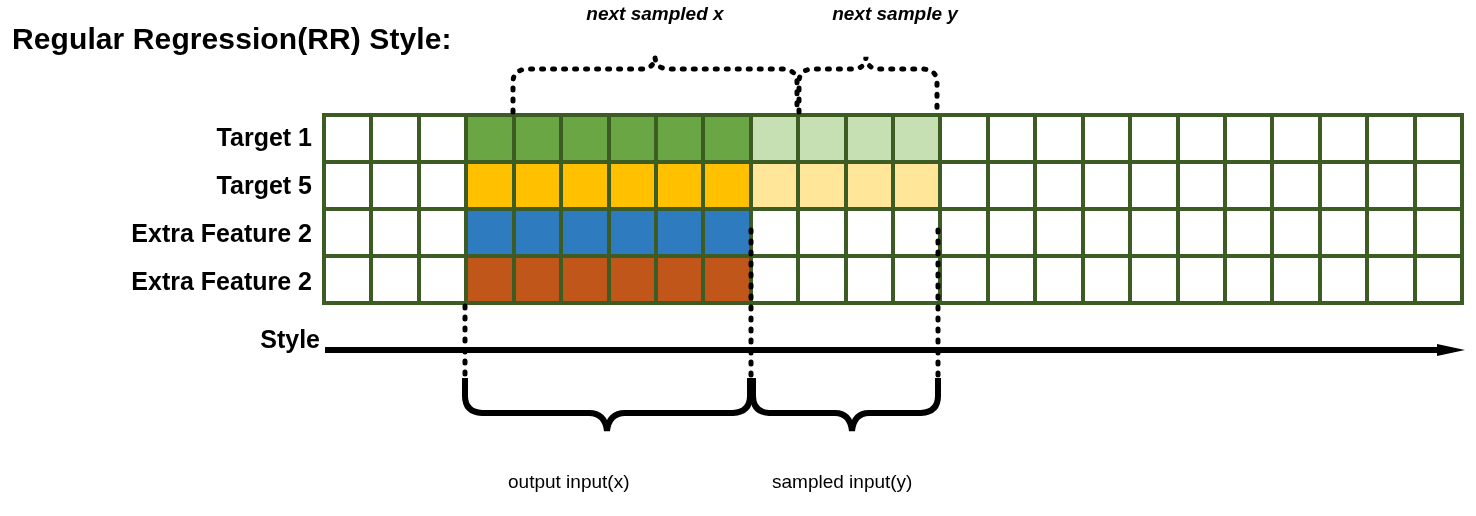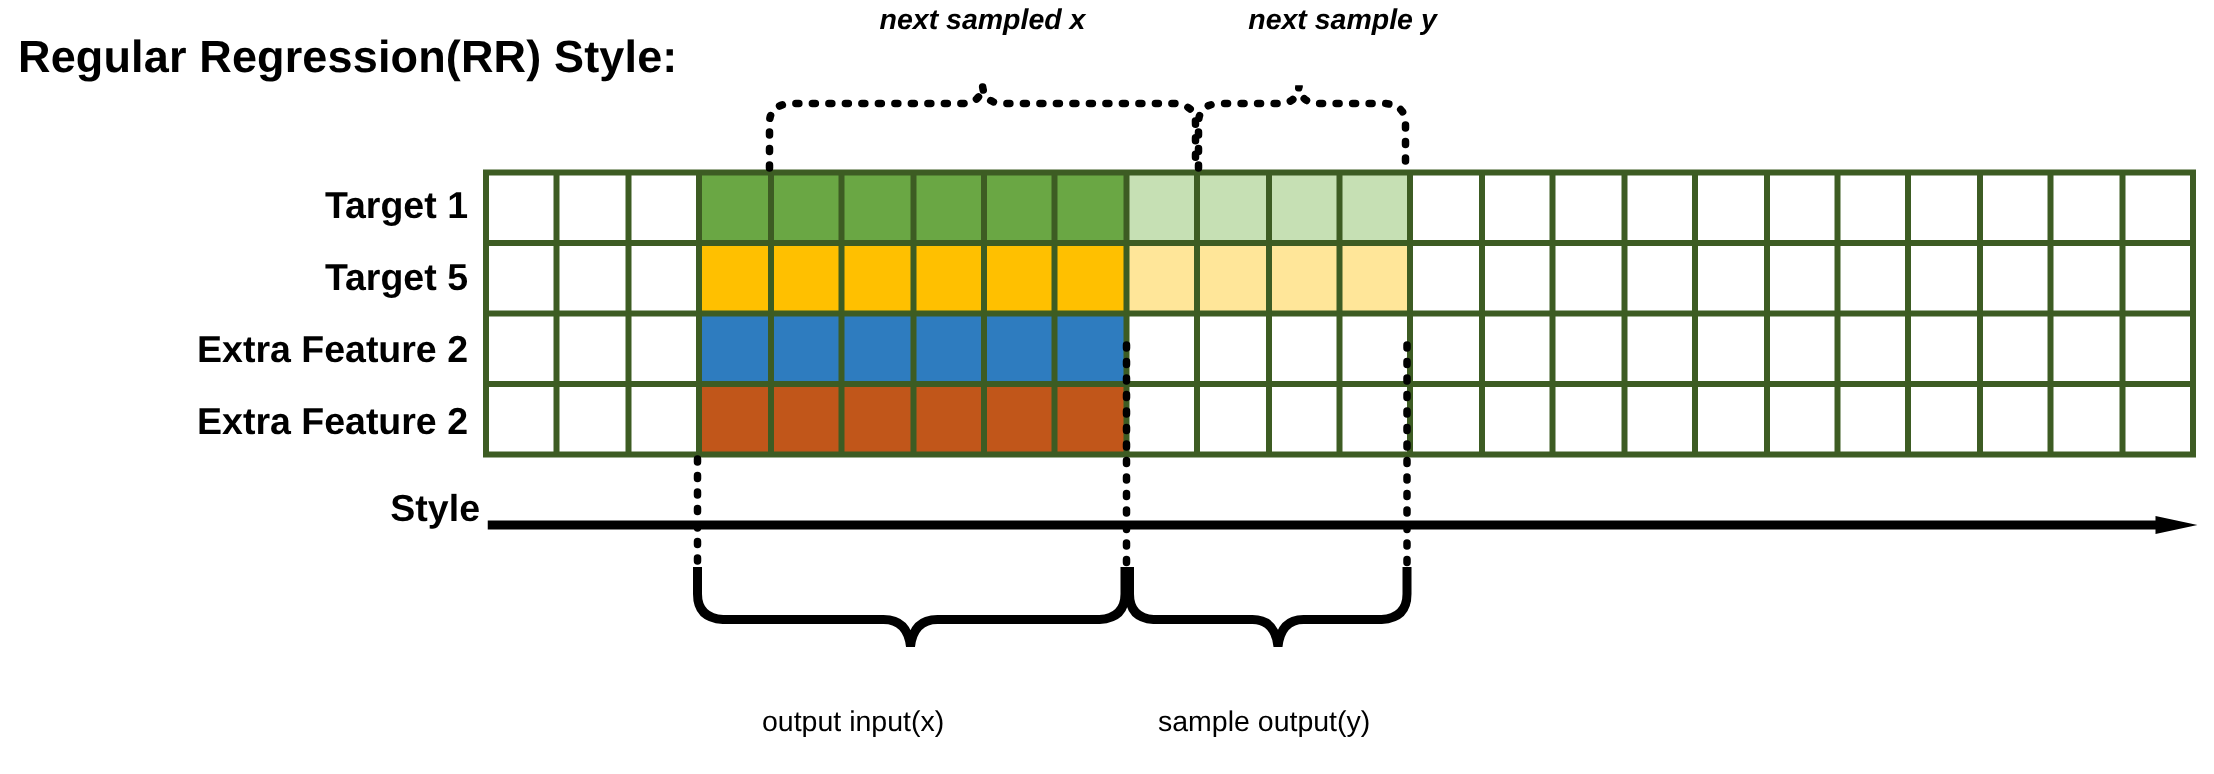--- a/index.html
+++ b/index.html
@@ -182,16 +182,16 @@
     <path d="M753,378 L753,396 Q753,412 769,413 L835,413 Q850,413 852,431 Q854,413 869,413 L921,413 Q938,412 938,396 L938,378"></path>
   </g>
 </svg>
 
 <div class="abs caption" id="cap-x">
   <div>output input(x)</div>
   
   
 </div>
 <div class="abs caption" id="cap-y">
-  <div>sample output(y)</div>
+  <div>sampled input(y)</div>
   
   
 </div>
 
 </body></html>

